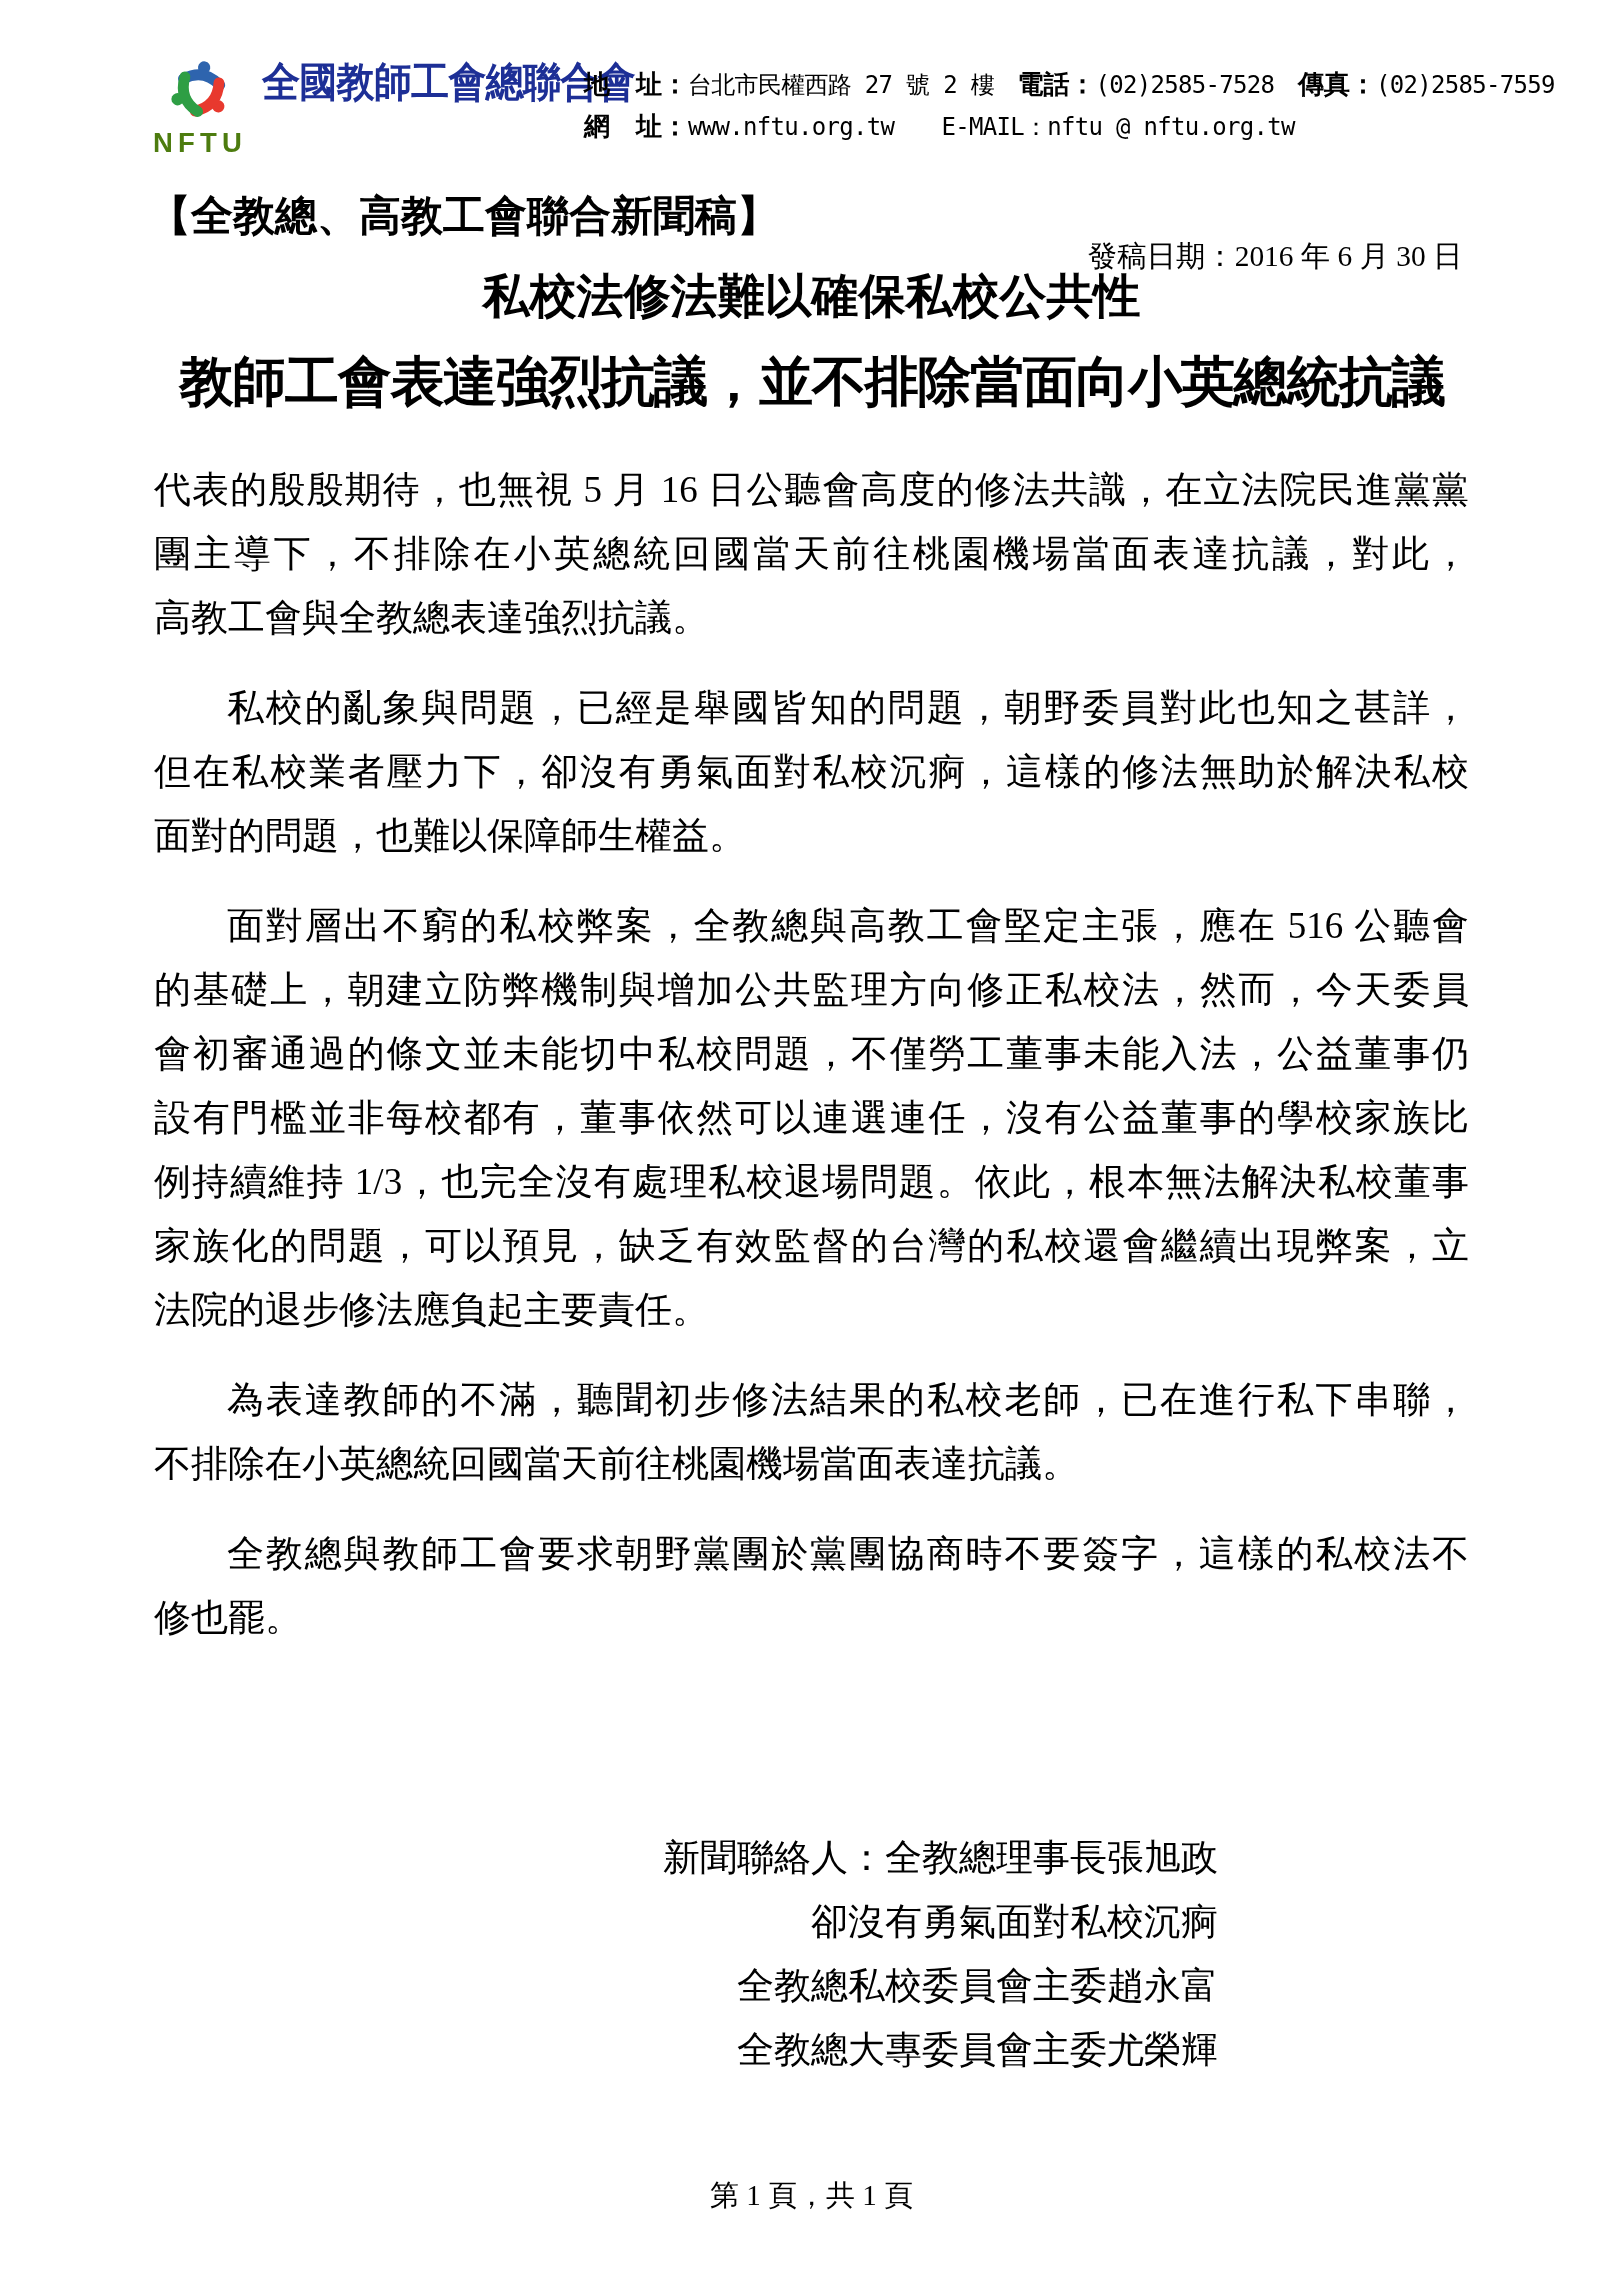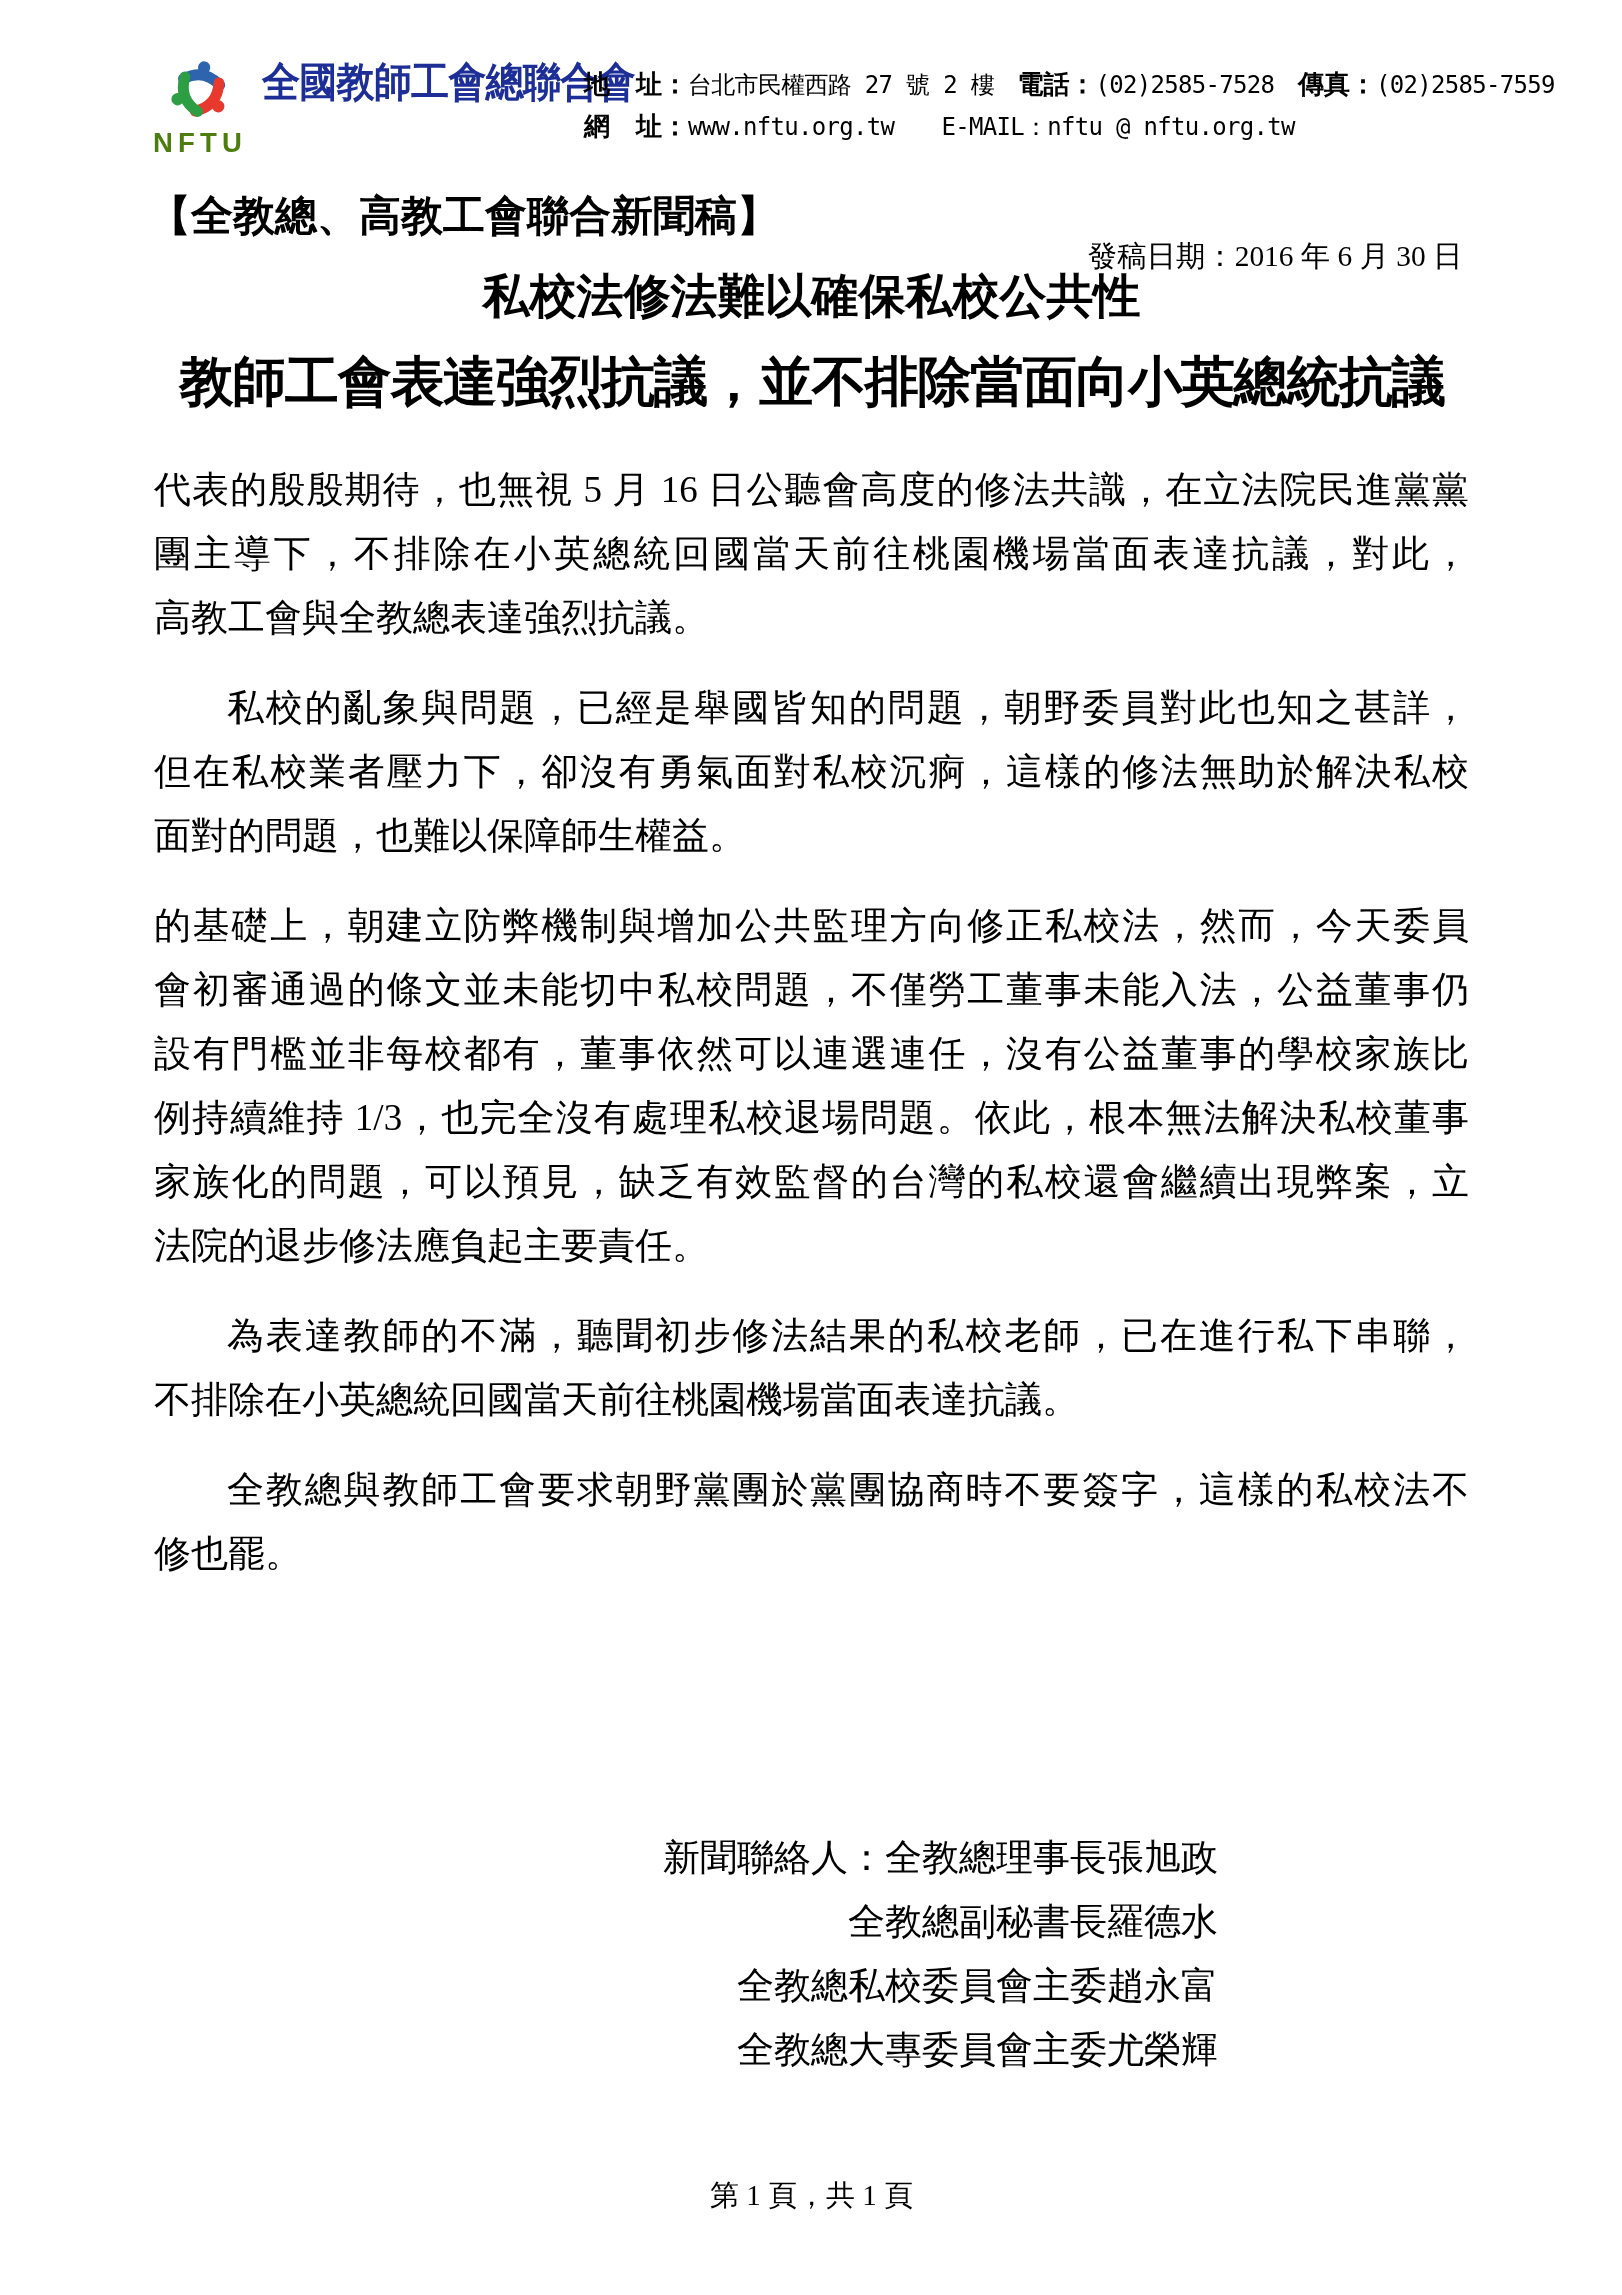--- a/index.html
+++ b/index.html
@@ -109,40 +109,41 @@
         <div class="line">代表的殷殷期待，也無視 5 月 16 日公聽會高度的修法共識，在立法院民進黨黨</div>
         <div class="line">團主導下，不排除在小英總統回國當天前往桃園機場當面表達抗議，對此，</div>
         <div class="line last">高教工會與全教總表達強烈抗議。</div>
       </div>
       <div class="paragraph">
         <div class="line indent">私校的亂象與問題，已經是舉國皆知的問題，朝野委員對此也知之甚詳，</div>
         <div class="line">但在私校業者壓力下，卻沒有勇氣面對私校沉痾，這樣的修法無助於解決私校</div>
         <div class="line last">面對的問題，也難以保障師生權益。</div>
       </div>
       <div class="paragraph">
+        <div class="line indent">面對層出不窮的私校弊案，全教總與高教工會堅定主張，應在 516 公聽會</div>
         <div class="line">的基礎上，朝建立防弊機制與增加公共監理方向修正私校法，然而，今天委員</div>
         <div class="line">會初審通過的條文並未能切中私校問題，不僅勞工董事未能入法，公益董事仍</div>
         <div class="line">設有門檻並非每校都有，董事依然可以連選連任，沒有公益董事的學校家族比</div>
         <div class="line">例持續維持 1/3，也完全沒有處理私校退場問題。依此，根本無法解決私校董事</div>
         <div class="line">家族化的問題，可以預見，缺乏有效監督的台灣的私校還會繼續出現弊案，立</div>
         <div class="line last">法院的退步修法應負起主要責任。</div>
       </div>
       <div class="paragraph">
         <div class="line indent">為表達教師的不滿，聽聞初步修法結果的私校老師，已在進行私下串聯，</div>
         <div class="line last">不排除在小英總統回國當天前往桃園機場當面表達抗議。</div>
       </div>
       <div class="paragraph">
         <div class="line indent">全教總與教師工會要求朝野黨團於黨團協商時不要簽字，這樣的私校法不</div>
         <div class="line last">修也罷。</div>
       </div>
     </div>
 
   <div class="contacts">
       <div class="contact-line"><span>新聞聯絡人：</span><span>全教總理事長張旭政</span></div>
-      <div class="contact-line cont"><span>全教總副秘書長羅德水</span></div>
+      <div class="contact-line cont"><span>卻沒有勇氣面對私校沉痾</span></div>
       <div class="contact-line cont"><span>全教總私校委員會主委趙永富</span></div>
       <div class="contact-line cont"><span>全教總大專委員會主委尤榮輝</span></div>
     </div>
 
   <div class="page-footer">第 1 頁，共 1 頁</div>
 
 </div>
 
 
 </body></html>

